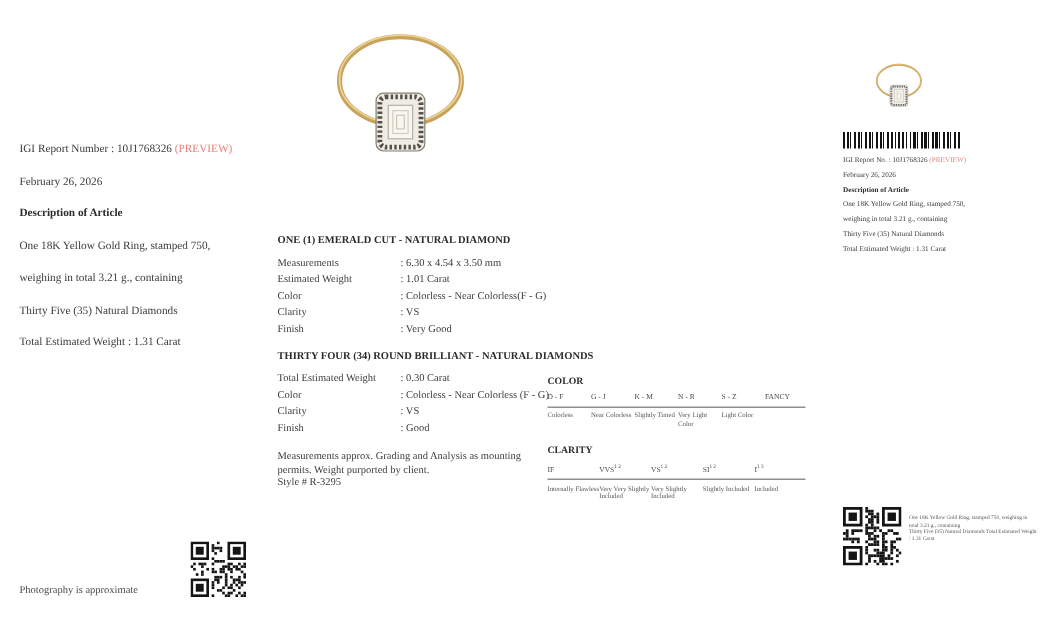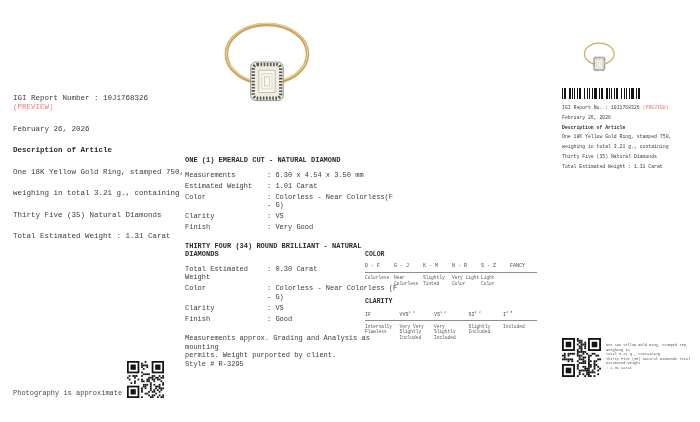--- a/index.html
+++ b/index.html
@@ -1,17 +1,17 @@
 <!DOCTYPE html>
 <html><head>
 <meta charset="utf-8">
 <style>
   html,body{margin:0;padding:0;background:#fff;}
   .page{position:relative;width:700px;height:422px;background:#ffffff;
-        font-family:Liberation Mono, monospace;color:#3c3c3c;overflow:hidden;}
+        font-family:Liberation Serif, serif;color:#3c3c3c;overflow:hidden;}
   .preview{color:#e4837b;}
   .bold{font-weight:bold;color:#2c2c2c;}
 
   
   .main-ring{position:absolute;left:203px;top:6px;width:132px;height:102px;}
   .side-ring{position:absolute;left:576px;top:34px;width:48px;height:42px;}
 
   
   .left-col{position:absolute;left:13px;top:94px;width:176px;font-size:7.5px;line-height:9px;}
   .left-col p{margin:0 0 12.5px;}

